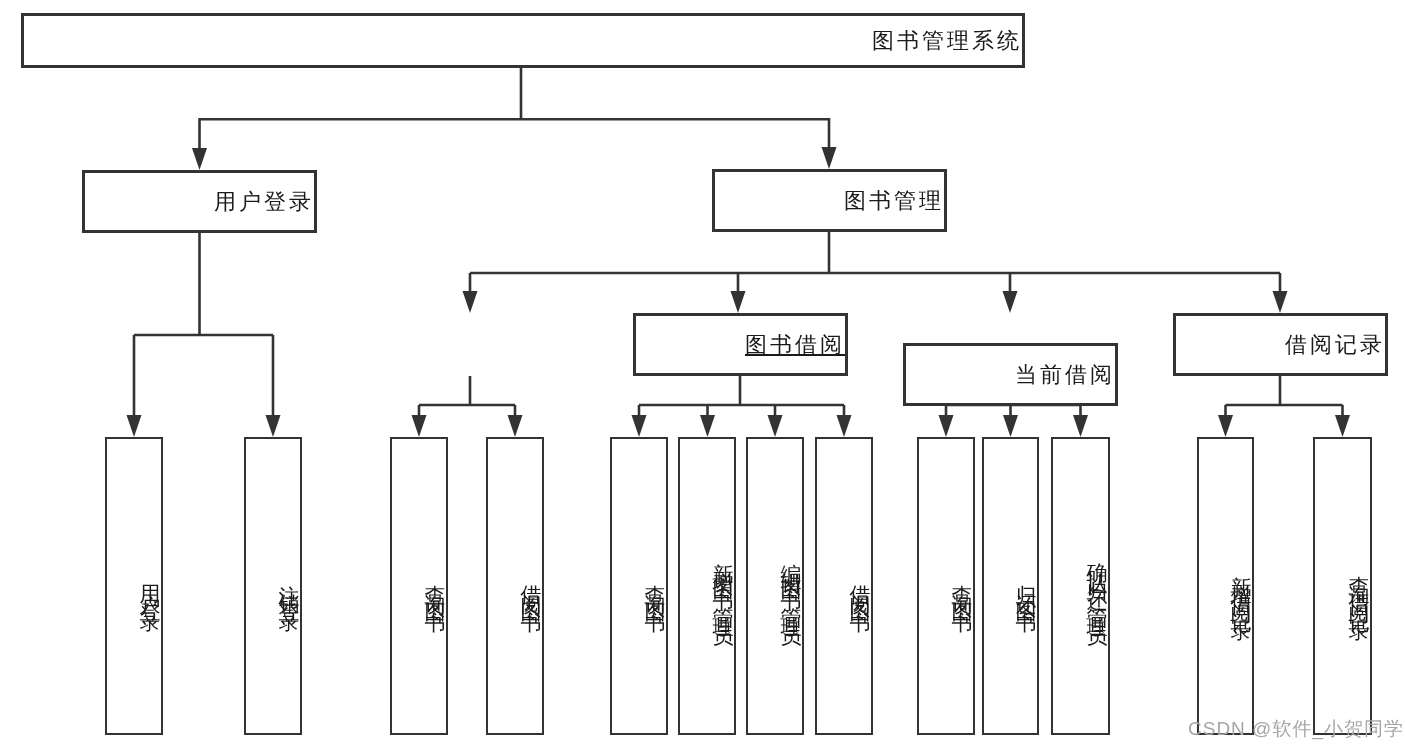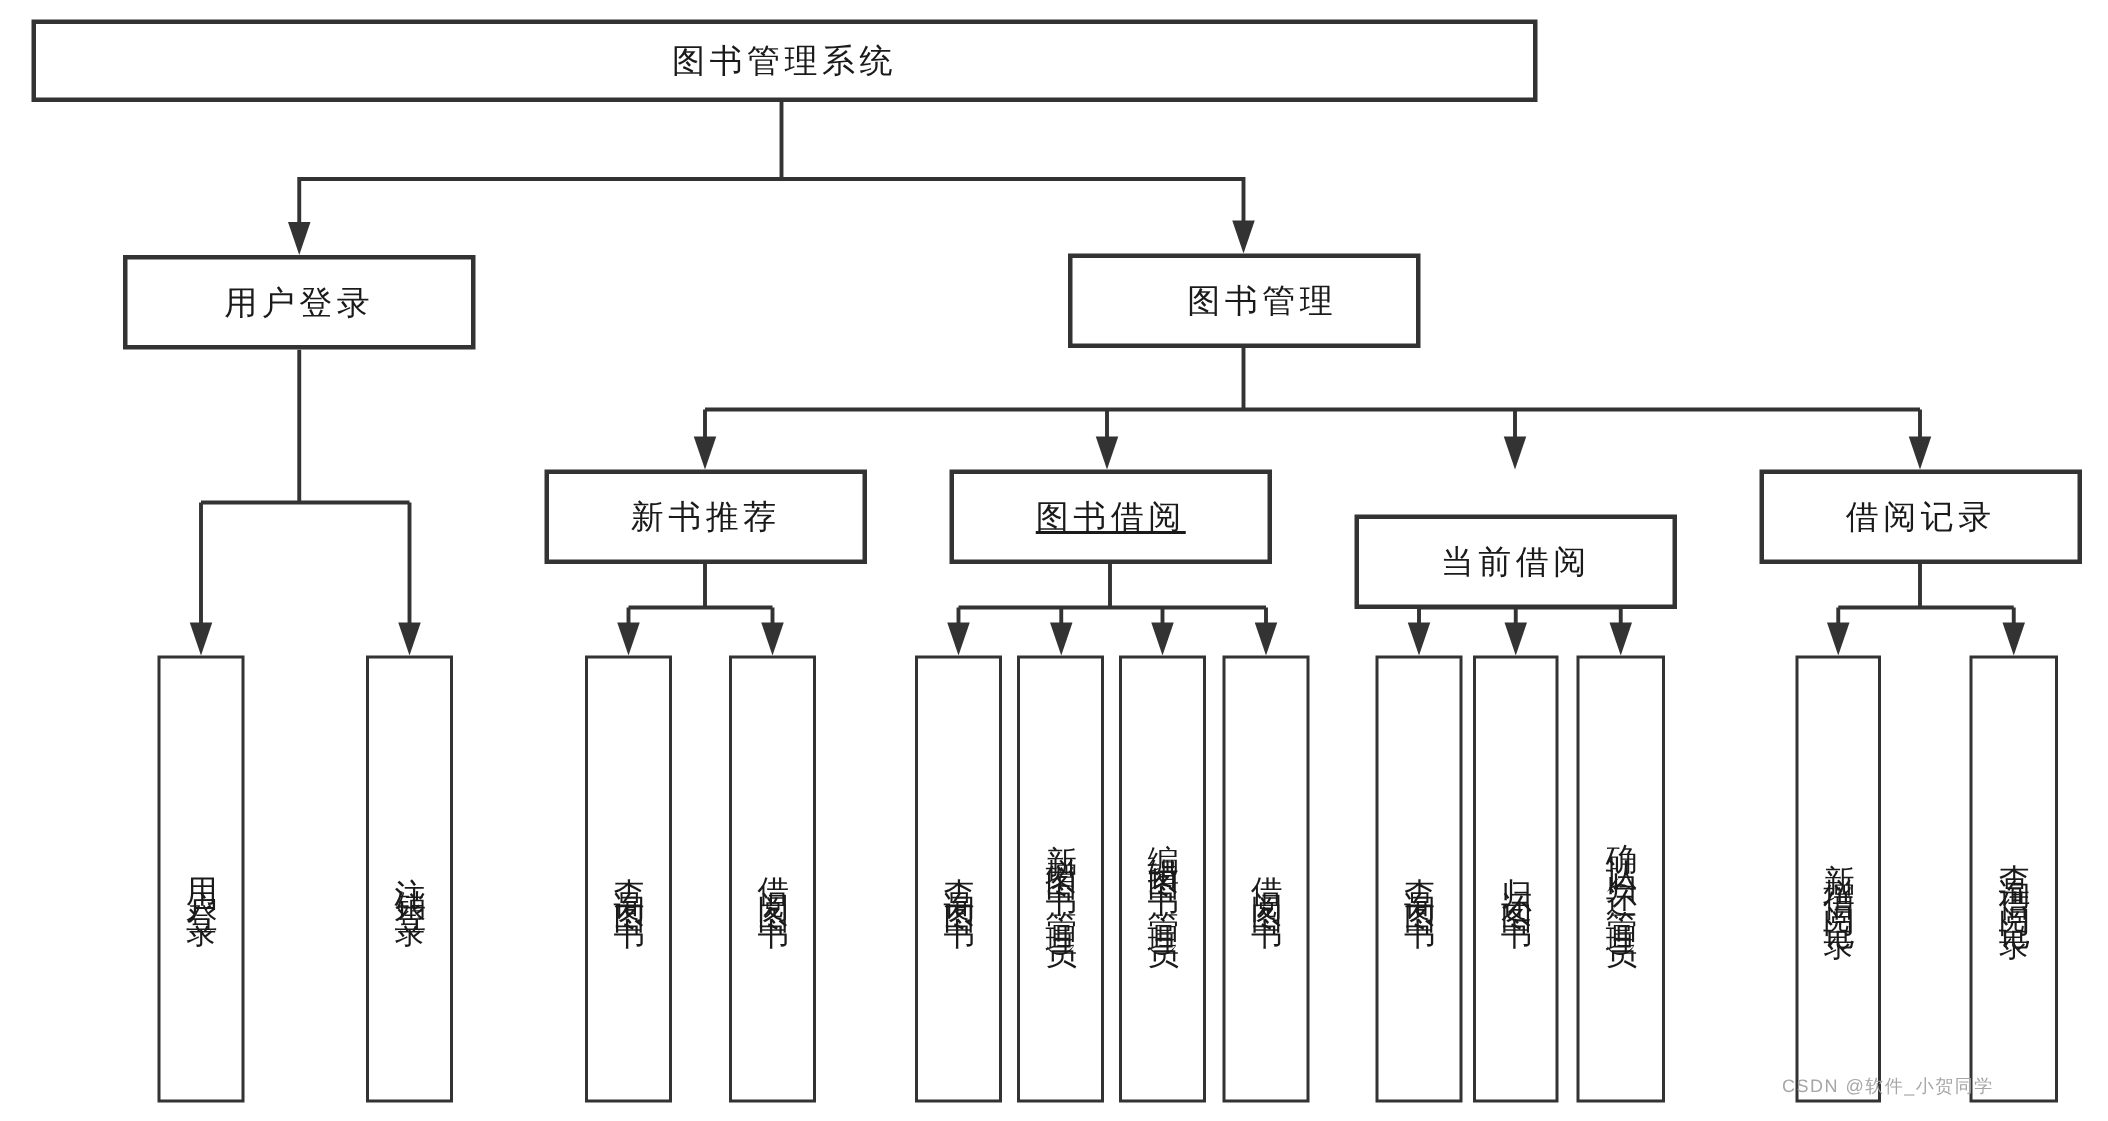--- a/index.html
+++ b/index.html
@@ -10,21 +10,21 @@
     font-family:"Liberation Sans","DejaVu Sans",sans-serif;
     overflow:hidden;
   }
   .connectors { position:absolute; left:0; top:0; width:1405px; height:747px; }
   .node {
     position:absolute;
     box-sizing:border-box;
     background:#ffffff;
     border:3px solid #333333;
     color:#1a1a1a;
-    display:flex; align-items:center; justify-content:center;
+    display:flex; align-items:center; justify-content:flex-end;
   }
   .h-node { font-size:22px; letter-spacing:3px; white-space:nowrap; }
   .v-node { border-width:2.6px; }
   .v-text {
     writing-mode:vertical-rl;
     text-orientation:mixed;
     font-size:21px;
     letter-spacing:9px;
     line-height:1;
     white-space:nowrap;
@@ -51,21 +51,21 @@
   .n-b3 { left:746px; }
   .n-b4 { left:815px; }
   .n-c1 { left:917px; }
   .n-c2 { left:982px; width:57px; }
   .n-c3 { left:1051px; width:59px; }
   .n-h1 { left:1197px; width:57px; }
   .n-h2 { left:1313px; width:59px; }
   .watermark {
     position:absolute;
     left:1188px; top:716px;
-    font-size:12px;
+    font-size:19px;
     color:#a6a6a6;
     letter-spacing:1px;
     white-space:nowrap;
   }
 </style>
 </head>
 <body>
 
 <div class="canvas">
 
@@ -113,23 +113,20 @@
     <span>图书管理系统</span>
   </div>
 
   <div class="node h-node n-login">
     <span>用户登录</span>
   </div>
   <div class="node h-node n-mgmt">
     <span>图书管理</span>
   </div>
 
-  <div class="node h-node l3 n-rec">
-    <span>新书推荐</span>
-  </div>
   <div class="node h-node l3 n-bor">
     <span>图书借阅</span>
   </div>
   <div class="node h-node l3 n-cur">
     <span>当前借阅</span>
   </div>
   <div class="node h-node l3 n-his">
     <span>借阅记录</span>
   </div>
 

